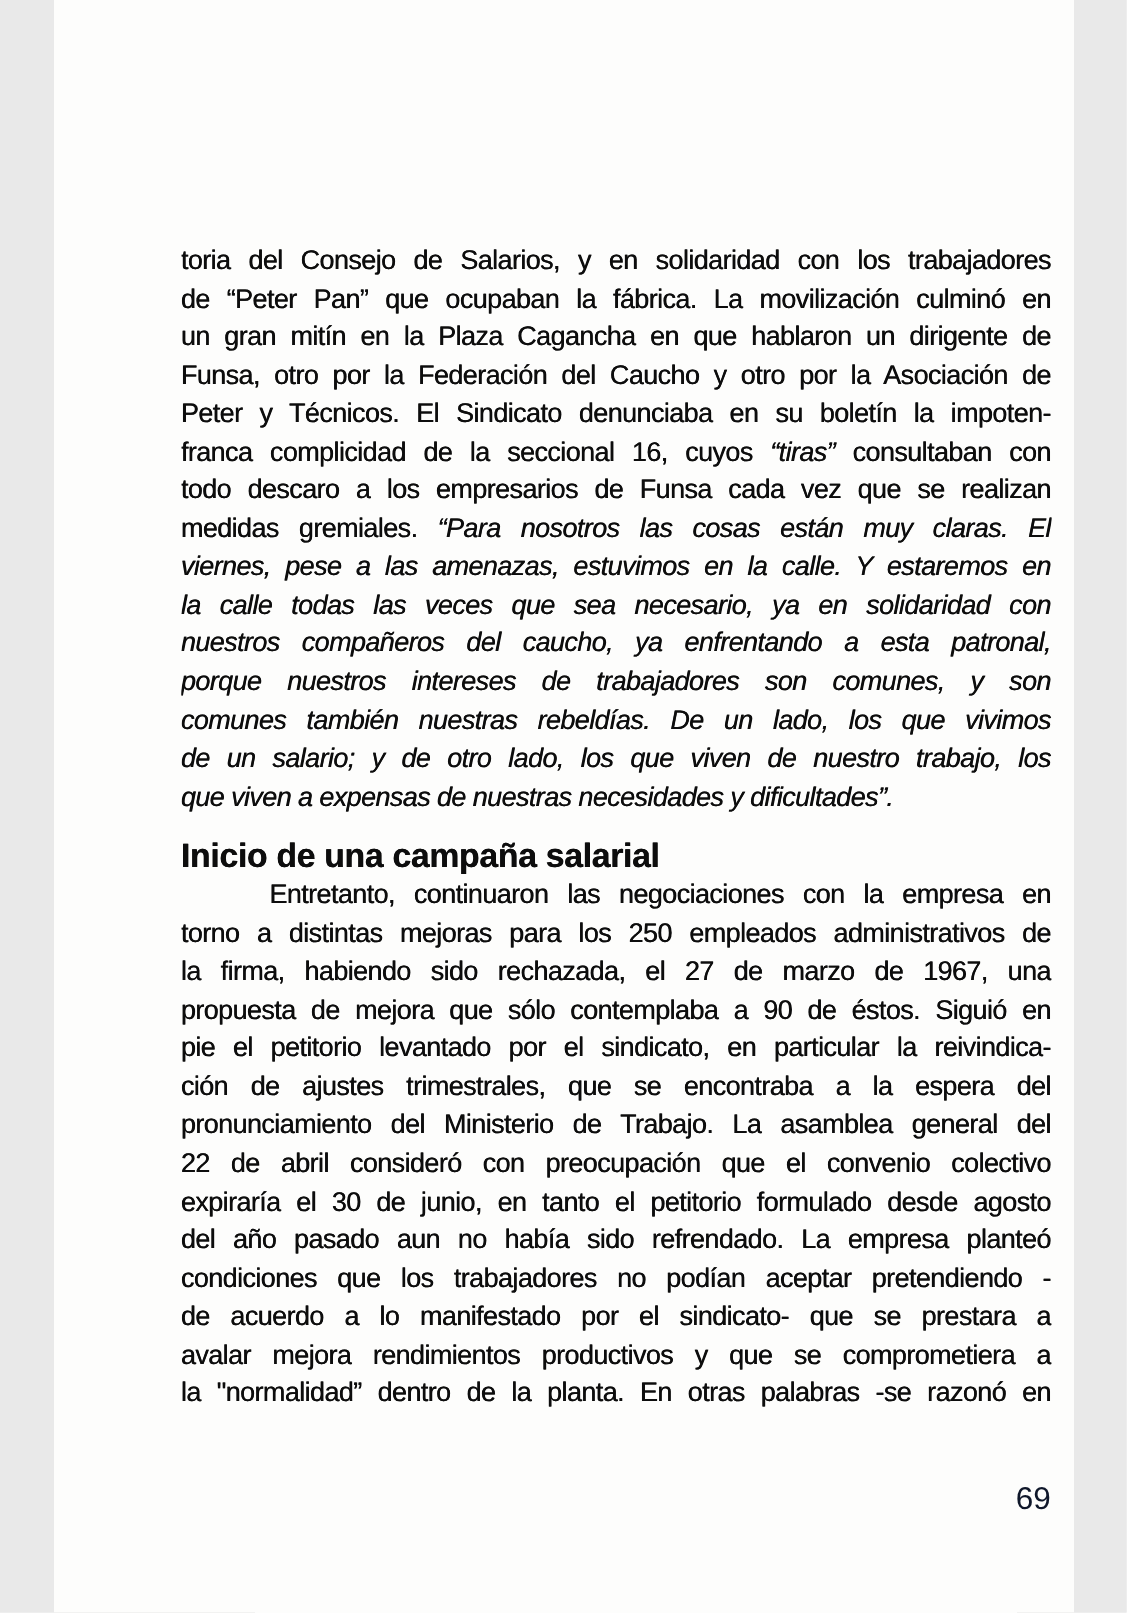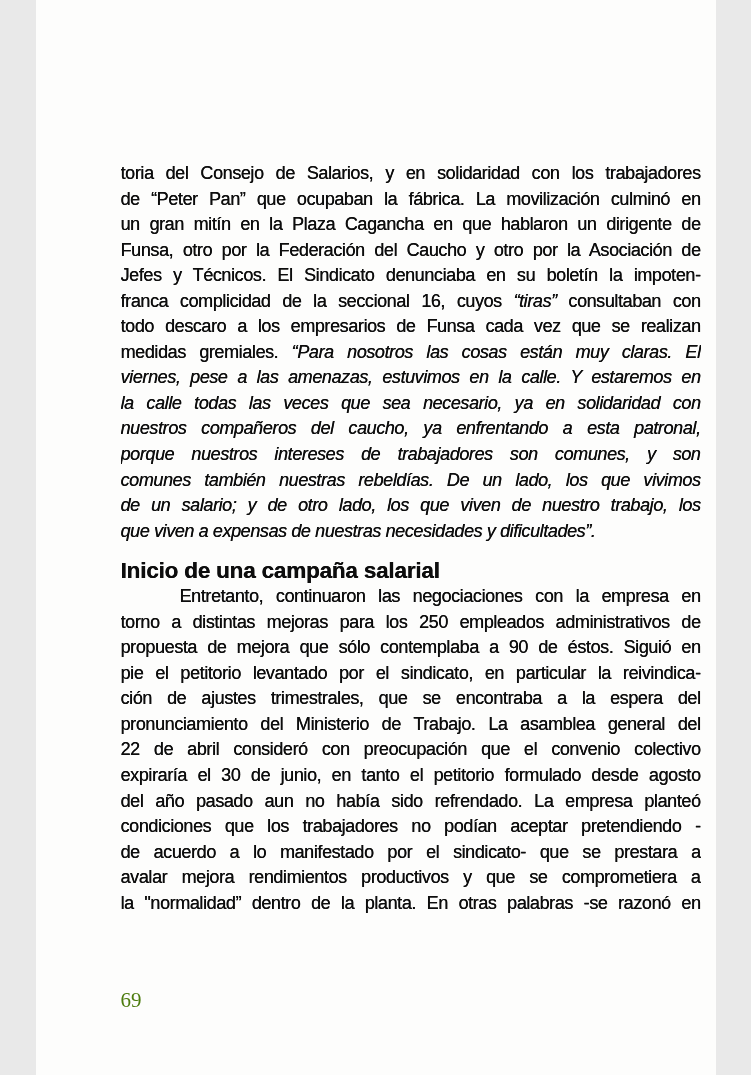--- a/index.html
+++ b/index.html
@@ -34,52 +34,53 @@
     font-weight:700;
     line-height:26px;
     letter-spacing:-0.2px;
     margin:14px 0 0 0;
     text-shadow:0.3px 0 0 currentColor;
   }
   .para2{}
   .pagenum{
     position:absolute;
     top:988px;left:85px;width:580px;
-    text-align:left;
-    font-family:Liberation Serif, serif;
+    text-align:right;
+    font-family:Liberation Sans, sans-serif;
     font-size:21px;
-    color:#4d7c0f;
+    color:#0f172a;
   }
 </style>
 </head>
 <body>
 
 <div class="page">
   <main class="text-block">
     <div class="paragraph">
         <div class="line"><span>toria del Consejo de Salarios, y en solidaridad con los trabajadores</span></div>
         <div class="line"><span>de “Peter Pan” que ocupaban la fábrica. La movilización culminó en</span></div>
         <div class="line"><span>un gran mitín en la Plaza Cagancha en que hablaron un dirigente de</span></div>
         <div class="line"><span>Funsa, otro por la Federación del Caucho y otro por la Asociación de</span></div>
-        <div class="line"><span>Jefes y Técnicos. El Sindicato denunciaba en su boletín la impoten-</span></div>
+        <div class="line"><span>Peter y Técnicos. El Sindicato denunciaba en su boletín la impoten-</span></div>
         <div class="line"><span>franca complicidad de la seccional 16, cuyos </span><span class="it">“tiras”</span><span> consultaban con</span></div>
         <div class="line"><span>todo descaro a los empresarios de Funsa cada vez que se realizan</span></div>
         <div class="line"><span>medidas gremiales. </span><span class="it">“Para nosotros las cosas están muy claras. El</span></div>
         <div class="line"><span class="it">viernes, pese a las amenazas, estuvimos en la calle. Y estaremos en</span></div>
         <div class="line"><span class="it">la calle todas las veces que sea necesario, ya en solidaridad con</span></div>
         <div class="line"><span class="it">nuestros compañeros del caucho, ya enfrentando a esta patronal,</span></div>
         <div class="line"><span class="it">porque nuestros intereses de trabajadores son comunes, y son</span></div>
         <div class="line"><span class="it">comunes también nuestras rebeldías. De un lado, los que vivimos</span></div>
         <div class="line"><span class="it">de un salario; y de otro lado, los que viven de nuestro trabajo, los</span></div>
         <div class="line line-left"><span class="it">que viven a expensas de nuestras necesidades y dificultades”.</span></div>
       </div>
     <h2 class="heading">Inicio de una campaña salarial</h2>
     <div class="paragraph para2">
         <div class="line indent"><span>Entretanto, continuaron las negociaciones con la empresa en</span></div>
         <div class="line"><span>torno a distintas mejoras para los 250 empleados administrativos de</span></div>
+        <div class="line"><span>la firma, habiendo sido rechazada, el 27 de marzo de 1967, una</span></div>
         <div class="line"><span>propuesta de mejora que sólo contemplaba a 90 de éstos. Siguió en</span></div>
         <div class="line"><span>pie el petitorio levantado por el sindicato, en particular la reivindica-</span></div>
         <div class="line"><span>ción de ajustes trimestrales, que se encontraba a la espera del</span></div>
         <div class="line"><span>pronunciamiento del Ministerio de Trabajo. La asamblea general del</span></div>
         <div class="line"><span>22 de abril consideró con preocupación que el convenio colectivo</span></div>
         <div class="line"><span>expiraría el 30 de junio, en tanto el petitorio formulado desde agosto</span></div>
         <div class="line"><span>del año pasado aun no había sido refrendado. La empresa planteó</span></div>
         <div class="line"><span>condiciones que los trabajadores no podían aceptar pretendiendo -</span></div>
         <div class="line"><span>de acuerdo a lo manifestado por el sindicato- que se prestara a</span></div>
         <div class="line"><span>avalar mejora rendimientos productivos y que se comprometiera a</span></div>

